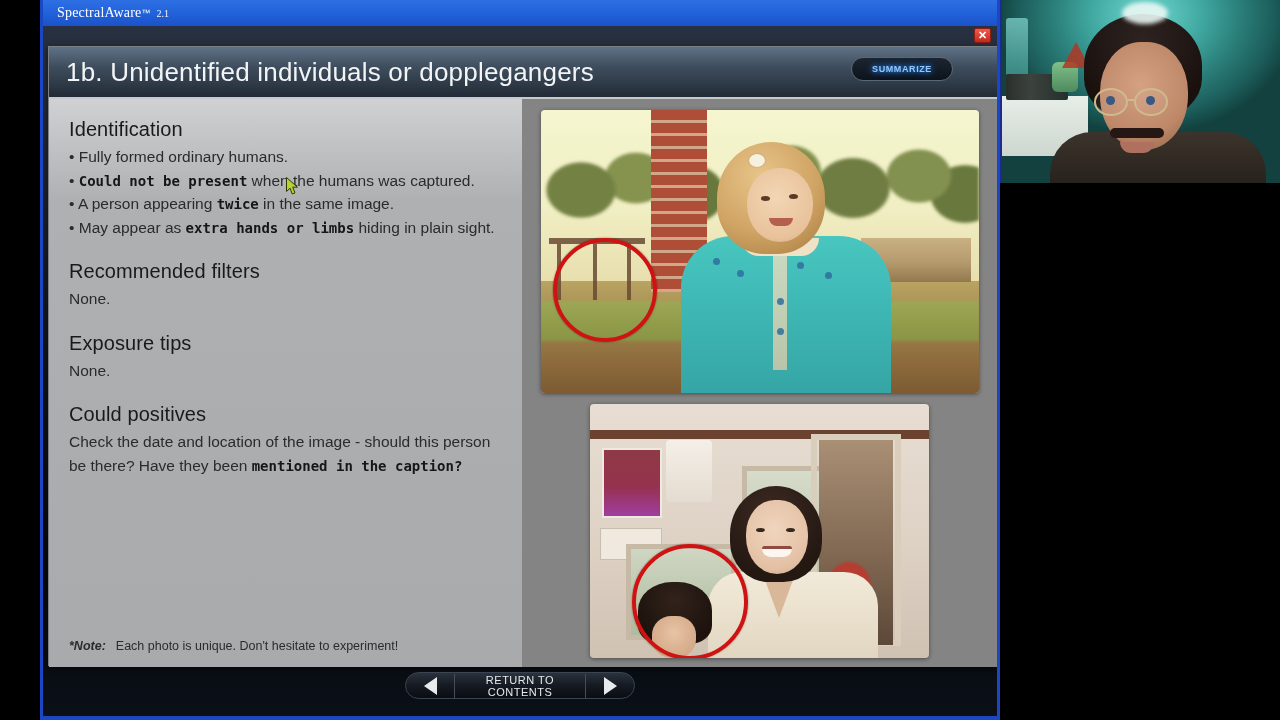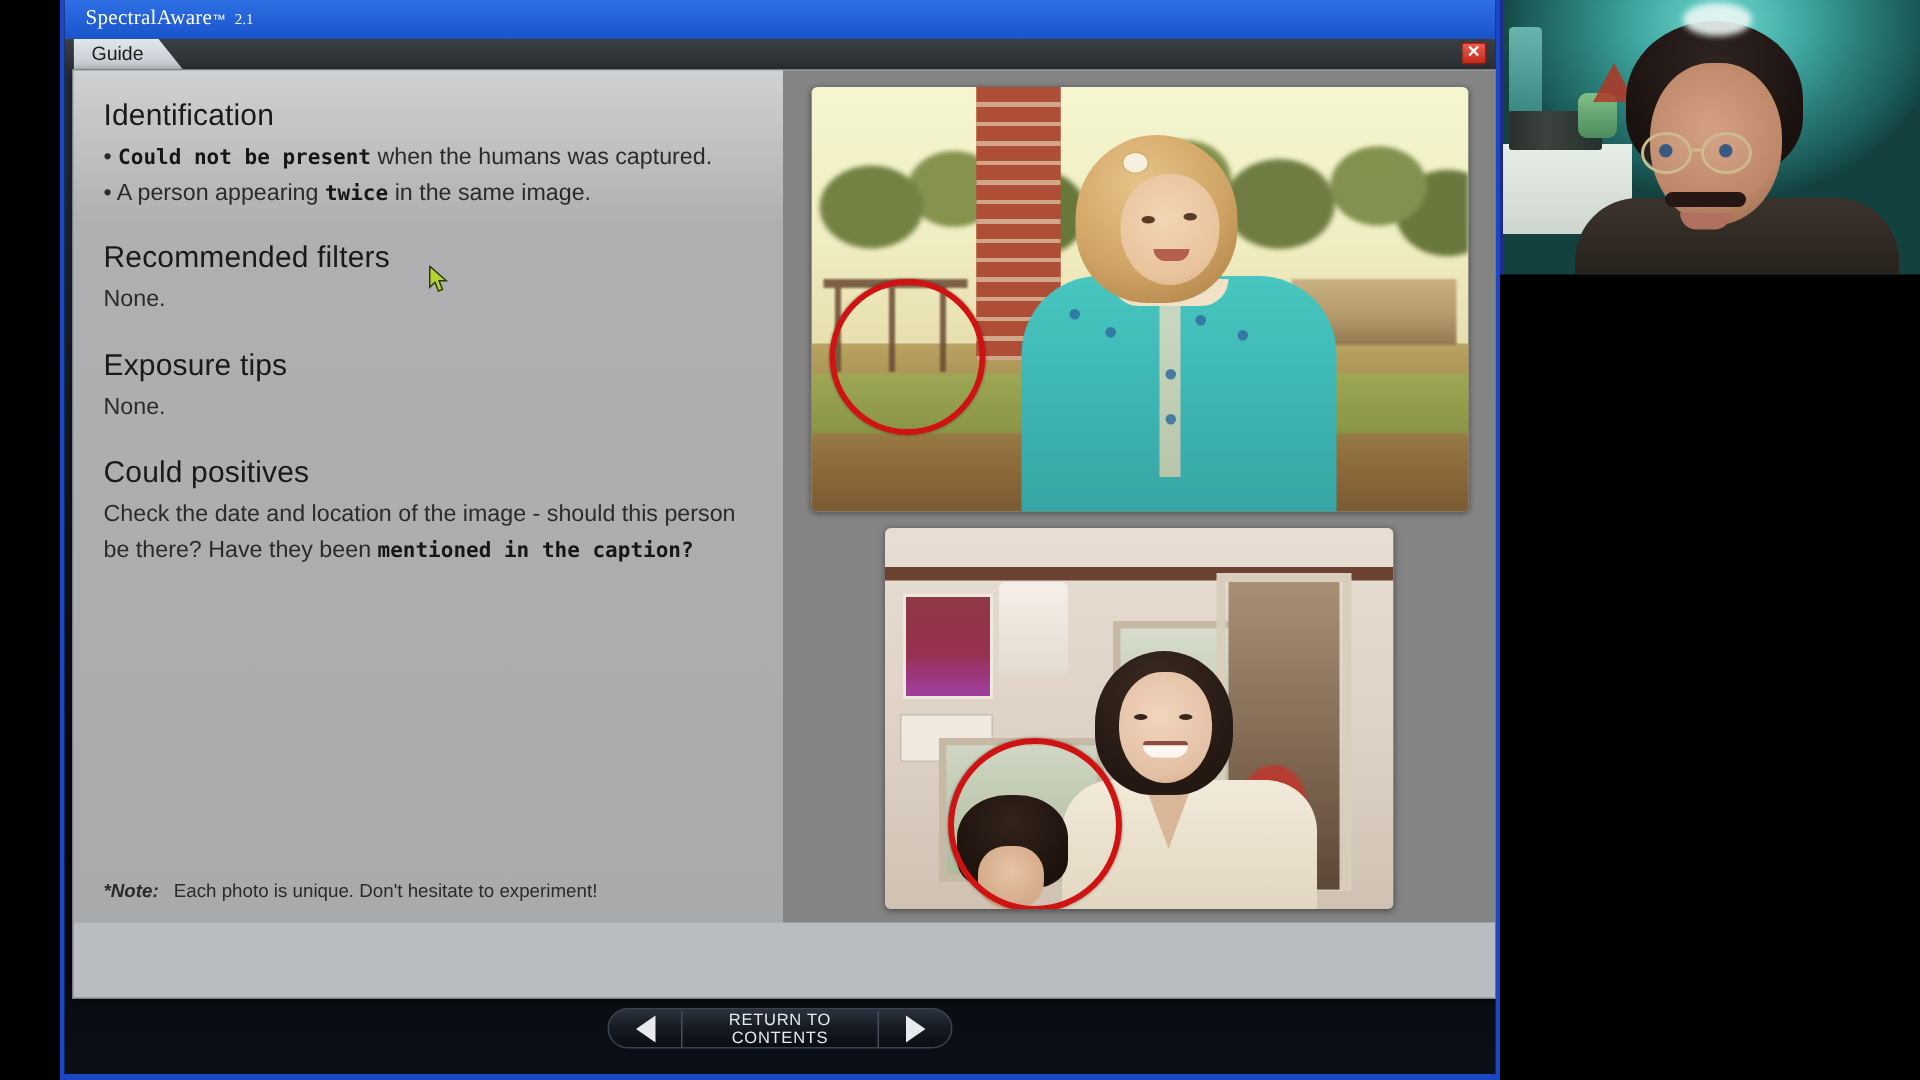--- a/index.html
+++ b/index.html
@@ -241,37 +241,42 @@
 <div id="screen">
 
   <div id="app-window">
 
     <div id="title-bar">
       <span class="t-main">SpectralAware</span>
         <span class="t-tm">™</span>
       <span class="t-ver">2.1</span>
     </div>
 
-    <div id="tab-strip">
-      <div id="tab-guide">Guide</div>
-    </div>
 
     <div id="close-button">✕</div>
 
     <div id="content-card">
 
+      <div id="page-header">
+        <div id="page-title">1b. Unidentified individuals or dopplegangers</div>
+        <div id="summarize-button">
+          <span>SUMMARIZE</span>
+        </div>
+      </div>
 
       <div id="body-split">
 
         <div id="left-panel">
 
           <div class="sec-title">Identification</div>
           <div class="sec-body">
+            <div><span>• Fully formed ordinary humans.</span></div>
             <div><span>• </span><b>Could not be present</b><span> when the humans was captured.</span></div>
             <div><span>• A person appearing </span><b>twice</b><span> in the same image.</span></div>
+            <div><span>• May appear as </span><b>extra hands or limbs</b><span> hiding in plain sight.</span></div>
           </div>
 
           <div class="gap"></div>
           <div class="sec-title">Recommended filters</div>
           <div class="sec-body">None.</div>
 
           <div class="gap"></div>
           <div class="sec-title">Exposure tips</div>
           <div class="sec-body">None.</div>
 

